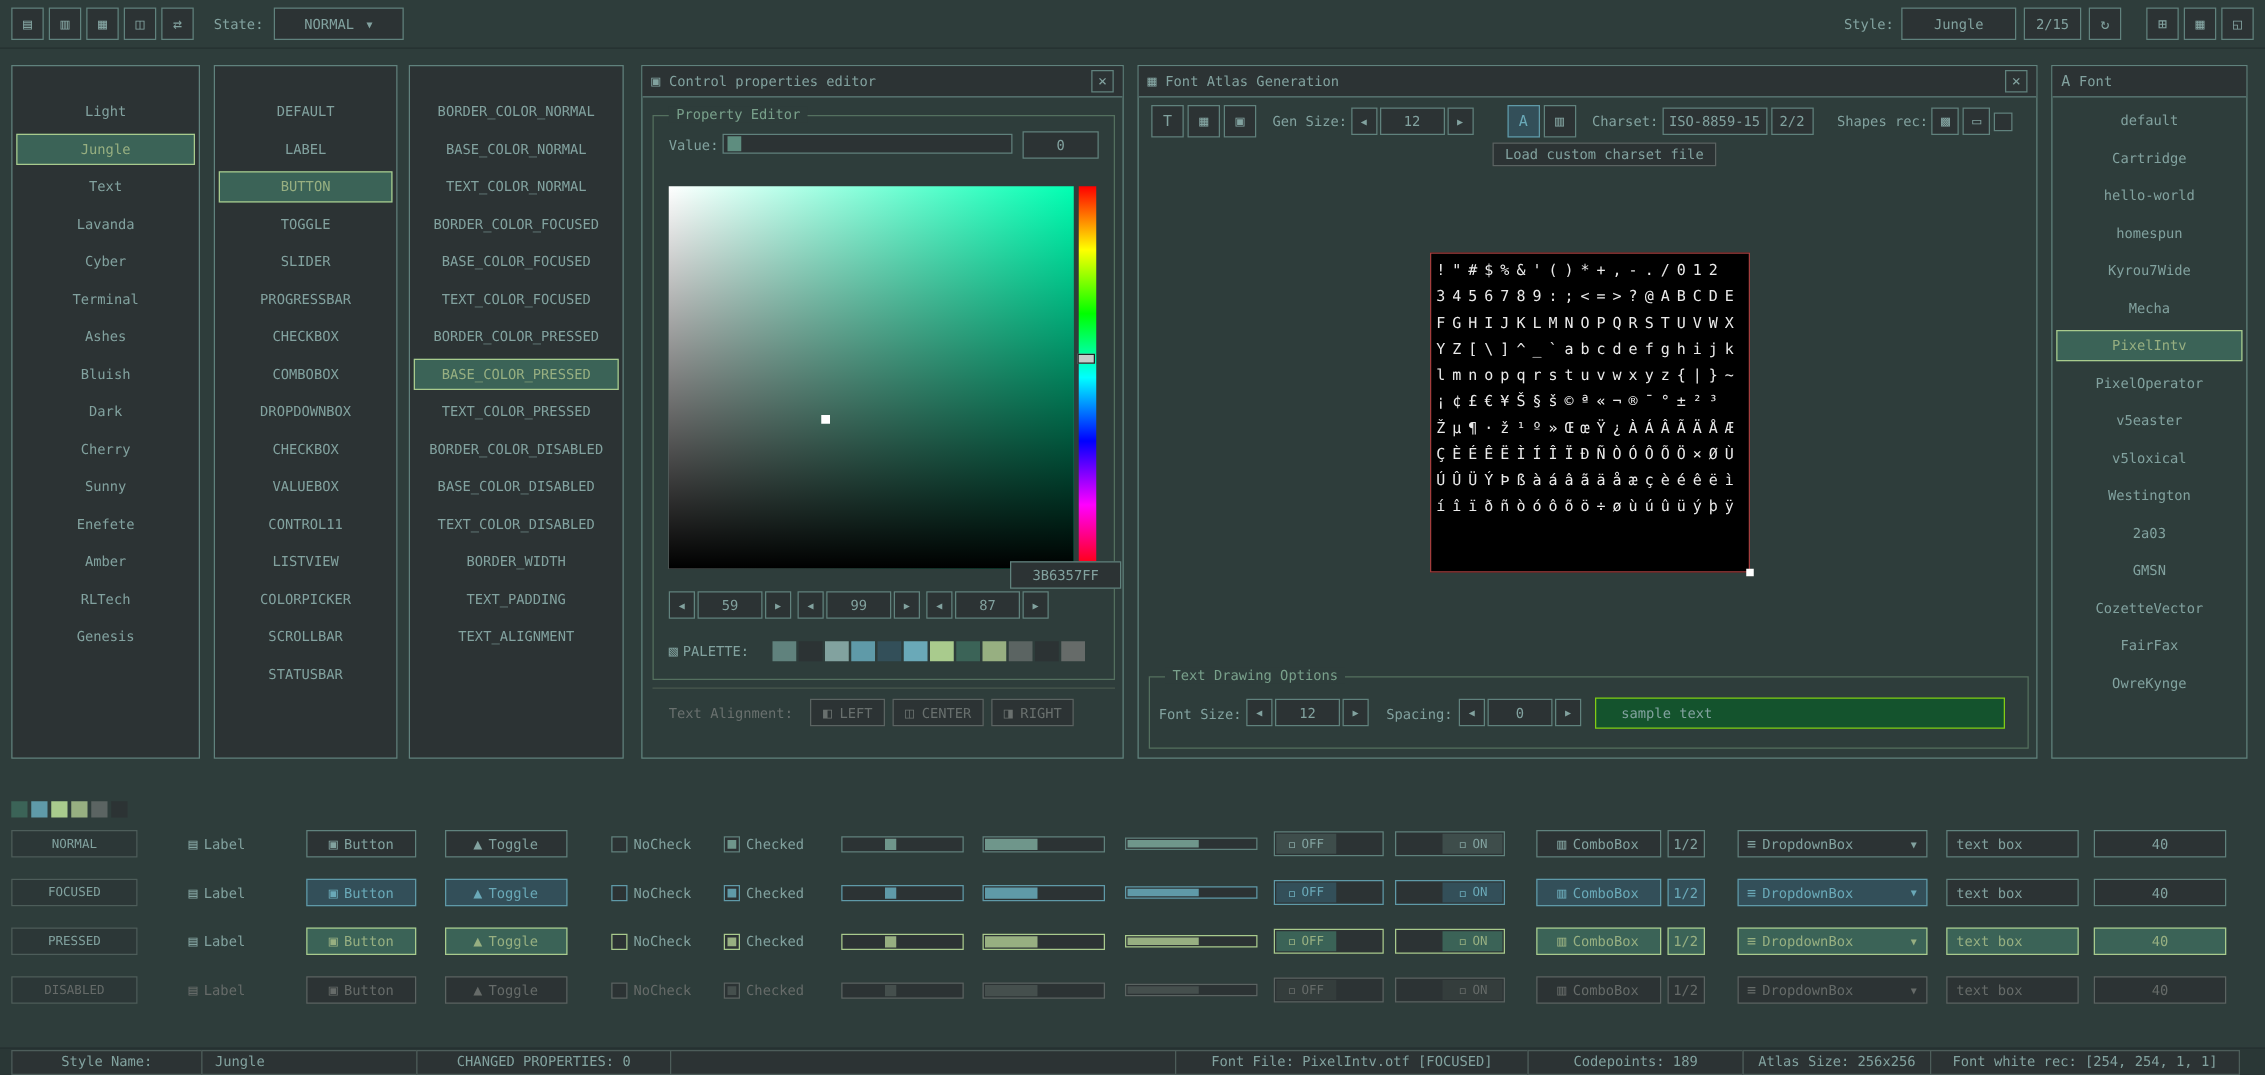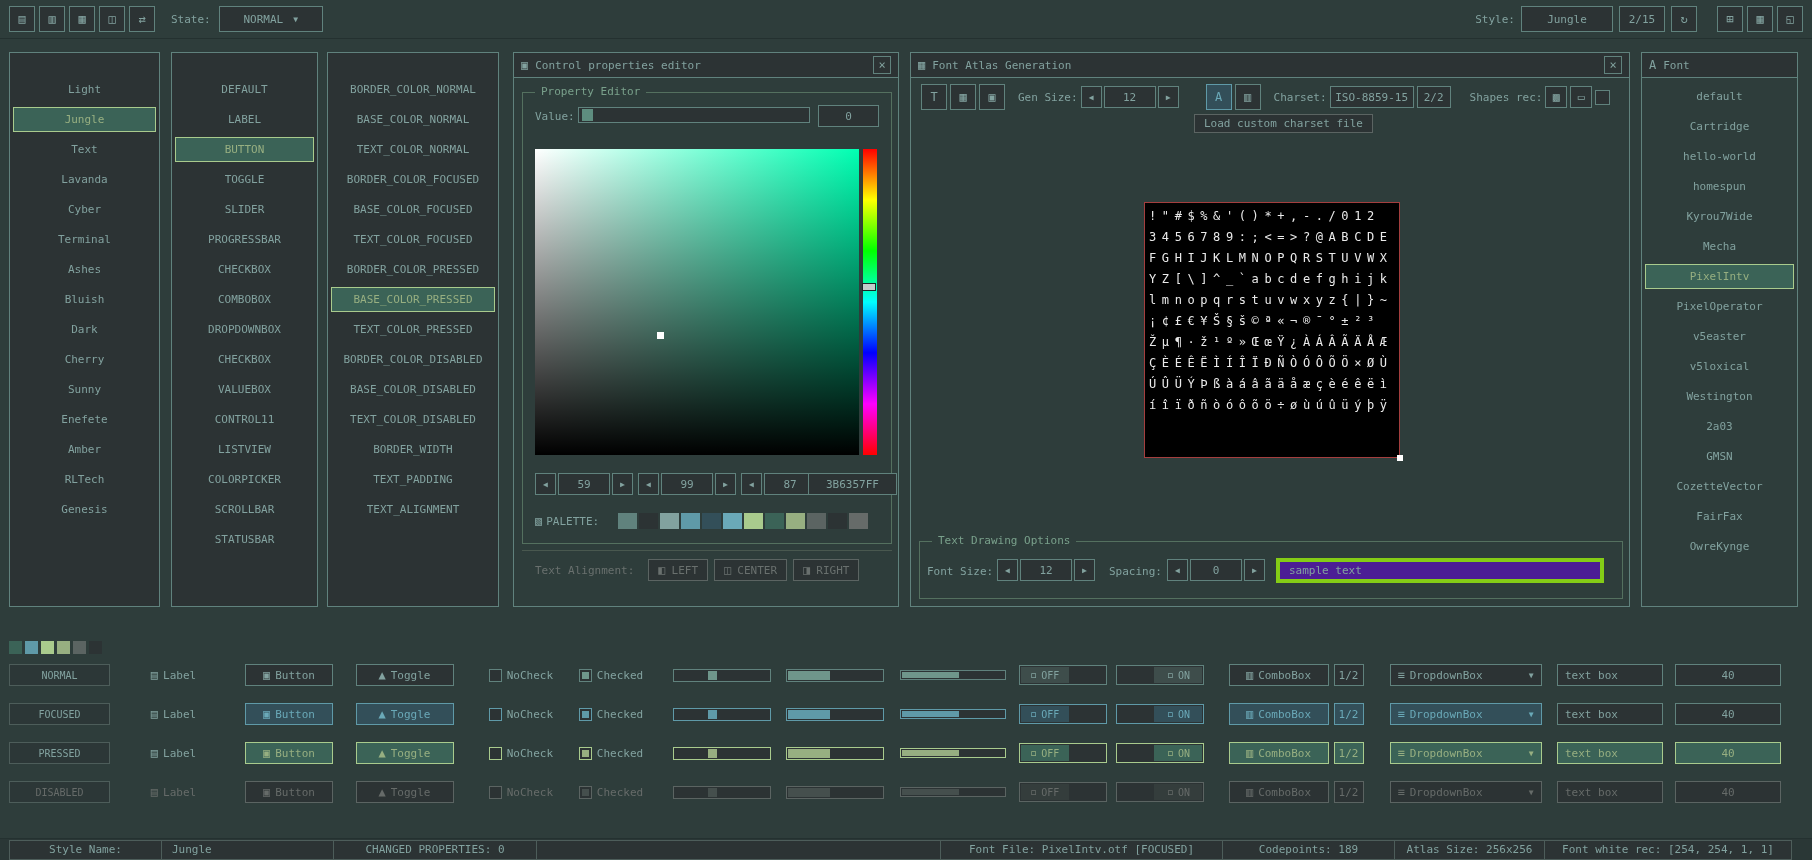--- a/index.html
+++ b/index.html
@@ -57,22 +57,22 @@
   
   #fa-toolbar{position:absolute;left:10px;top:31px;right:10px;height:26px;display:flex;align-items:center;gap:3px}.ml10{margin-left:10px}.ml14{margin-left:14px}.ml16{margin-left:16px}.ml24{margin-left:24px}
   .focused-btn{border-color:#5f9aa8;background:#334f59;color:#6aa9b8}
   .cbx{width:15px;height:15px;border:1px solid #60827d;background:#2c3334;cursor:pointer}
   #tooltip{position:absolute;left:283px;top:61px;height:19px;padding:0 9px;background:#2c3334;border:1px solid #5b6462;
            display:flex;align-items:center;color:#82a29f;z-index:5}
   #atlas{position:absolute;left:233px;top:149px;width:256px;height:256px;background:#000;border:1px solid #a43e3e;
          padding:3px 4px;overflow:hidden}
   .atlasrow{color:#eaeaea;font-size:12px;letter-spacing:5.6px;line-height:21px;height:21px;white-space:nowrap}
   #atlasdot{position:absolute;left:486px;top:402px;width:6px;height:6px;background:#fff;z-index:6}
-  .tinput{position:absolute;background:#4c1d95;border:4px solid #84cc16;color:#82a29f;
-          font-family:inherit;font-size:11px;padding-left:9px;outline:none}
+  .tinput{position:absolute;background:#14532d;border:1px solid #84cc16;color:#82a29f;
+          font-family:inherit;font-size:11px;padding-left:20px;outline:none}
   
   #ctable{position:absolute;left:9px;top:638px;width:1796px;
           --cols:101px 115px 104px 115px 196px 103px 112px 111px 195px 162px 165px 112px 112px}
   .trow{display:grid;grid-template-columns:var(--cols);column-gap:6px;align-items:center}
   .thead{height:19px;margin-bottom:3px}
   .swcell{display:flex;gap:3px;align-items:center}
   .sw{width:13px;height:13px}
   .trow.body{height:30px;margin-bottom:9px}
   .cell{display:flex;align-items:center;justify-content:center;gap:5px}
   .rowlabel{width:100%;height:22px;border:1px solid #4d5d5a;background:rgba(44,51,52,.55);display:flex;
@@ -401,21 +401,21 @@
           <div class="spinval">99</div>
           <div class="spinbtn">▶</div>
         </div>
 
         <div class="spin">
           <div class="spinbtn">◀</div>
           <div class="spinval">87</div>
           <div class="spinbtn">▶</div>
         </div>
       </div>
-    <div class="vbox22" style="position:absolute;left:294px;top:420px;width:89px">3B6357FF</div>
+    <div class="vbox22" style="position:absolute;left:294px;top:396px;width:89px">3B6357FF</div>
 
     <div style="position:absolute;left:21px;top:460px;display:flex;align-items:center;gap:4px">
       <span class="ig">▧</span>
       <span style="margin-right:15px">PALETTE:</span>
       <div style="display:flex;gap:2px">
 
           <div class="swatch" style="background: rgb(96, 130, 125);"></div>
 
           <div class="swatch" style="background: rgb(44, 51, 52);"></div>
 

